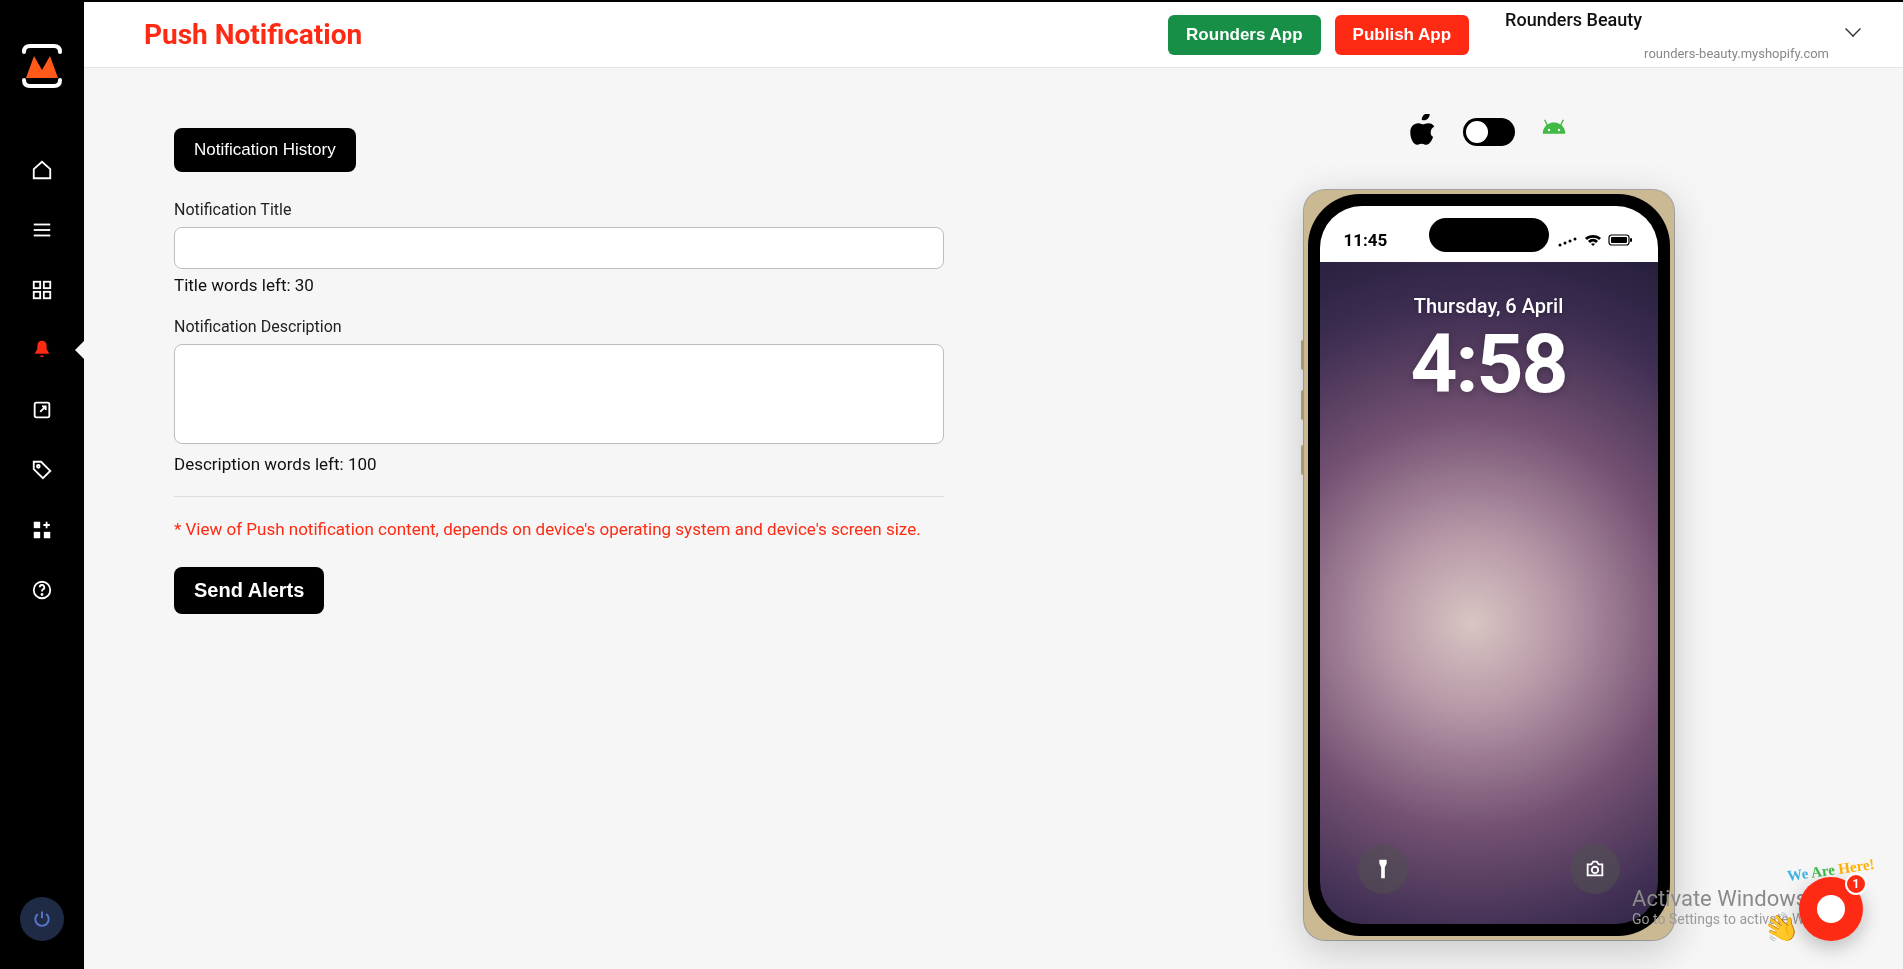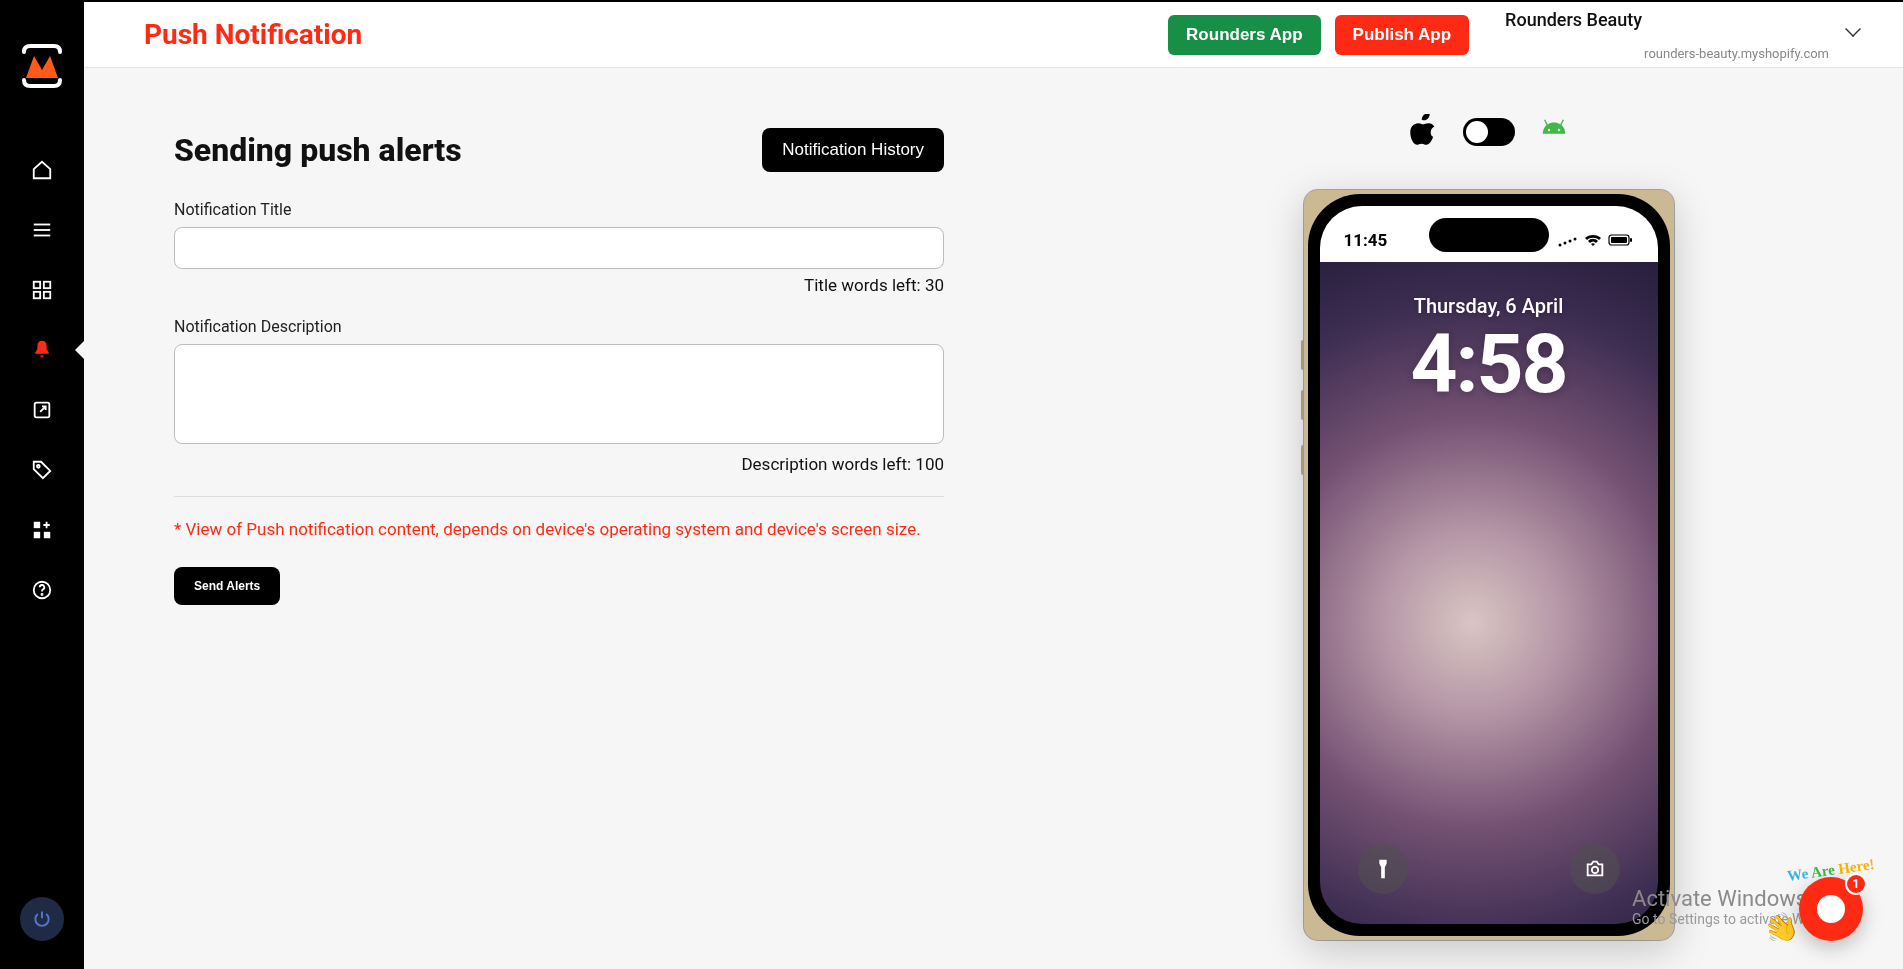--- a/index.html
+++ b/index.html
@@ -172,21 +172,21 @@
   background: #fff;
   font-size: 16px;
   padding: 10px 14px;
   color: #222;
   font-family: inherit;
 }
 .input { height: 42px; }
 .textarea { height: 100px; resize: none; }
 .counter {
   width: 770px;
-  text-align: right;
+  text-align: left;
   font-size: 17px;
   color: #111;
   margin-top: 6px;
   margin-bottom: 22px;
 }
 .divider {
   width: 770px;
   height: 1px;
   background: #ddd;
   margin: 8px 0 22px;
@@ -196,21 +196,21 @@
   font-size: 17px;
   width: 770px;
   margin-bottom: 28px;
 }
 .send-btn {
   background: #000;
   color: #fff;
   border: none;
   padding: 12px 20px;
   border-radius: 8px;
-  font-size: 12px;
+  font-size: 20px;
   font-weight: 600;
   cursor: pointer;
 }
 
 
 .right-panel {
   flex: 1;
   position: relative;
   padding-top: 46px;
   display: flex;
@@ -237,21 +237,21 @@
   left: 3px; top: 3px;
   width: 22px; height: 22px;
   border-radius: 50%;
   background: #fff;
 }
 
 
 .phone {
   width: 370px;
   height: 750px;
-  border-radius: 14px;
+  border-radius: 21px;
   background: #cbb994;
   padding: 4px;
   box-shadow: 0 0 0 1px rgba(0,0,0,.3), 0 10px 40px rgba(0,0,0,.2);
   position: relative;
 }
 .phone-buttons-left {
   position: absolute;
   left: -3px;
   top: 150px;
   width: 3px;
@@ -477,21 +477,20 @@
     <div class="store-select">
       <span class="store-name">Rounders Beauty</span>
       <span class="store-domain">rounders-beauty.myshopify.com</span>
     </div>
   </div>
 
   <div class="content">
 
     <div class="left-panel">
       <div class="hdr-row">
-        <div class="h1">Sending push alerts</div>
         <button class="history-btn">Notification History</button>
       </div>
 
       <label class="label">Notification Title</label>
       <input class="input" type="text" value="" style="">
       <div class="counter">Title words left: 30</div>
 
       <label class="label">Notification Description</label>
       <textarea class="textarea" style=""></textarea>
       <div class="counter">Description words left: 100</div>

